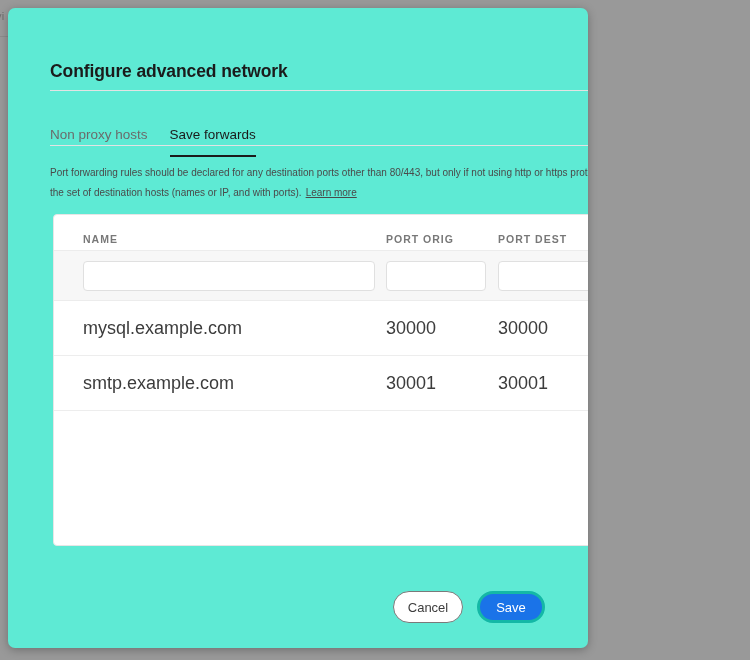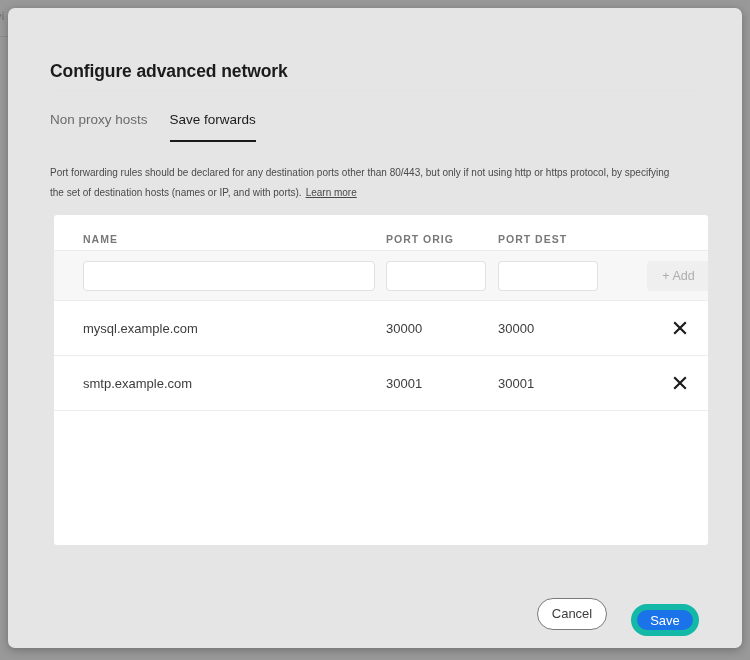--- a/index.html
+++ b/index.html
@@ -23,22 +23,22 @@
   }
   .backdrop-rule {
     position: absolute;
     left: 0; top: 36px; width: 10px; height: 1px;
     background: #8c8c8c;
   }
 
   .dialog {
     position: absolute;
     left: 8px; top: 8px;
-    width: 734px; height: 640px;
-    background: #e5e5e5;
+    width: 580px; height: 640px;
+    background: #5eead4;
     border-radius: 7px;
     box-shadow: 0 2px 10px rgba(0,0,0,0.28);
     overflow: hidden;
   }
 
   .dialog-title {
     position: absolute;
     left: 42px; top: 53px;
     font-size: 17.5px;
     font-weight: bold;
@@ -48,21 +48,21 @@
   .divider-title {
     position: absolute;
     left: 42px; top: 82px;
     width: 650px; height: 1px;
     background: #e3e3e3;
   }
 
   
   .tabs {
     position: absolute;
-    left: 42px; top: 104px;
+    left: 42px; top: 119px;
     display: flex;
     align-items: flex-end;
   }
   .tab {
     font-size: 13.5px;
     color: #6b6b6b;
     padding: 0 0 15px 0;
     cursor: pointer;
     position: relative;
     white-space: nowrap;
@@ -166,64 +166,62 @@
     justify-content: center;
     gap: 4px;
   }
 
   .data-row {
     height: 55px;
     padding-left: 29px;
     border-bottom: 1px solid #ededed;
   }
   .td {
-    font-size: 13px;
+    font-size: 18px;
     color: #3c3c3c;
   }
   .delete-cell {
     display: flex;
     justify-content: flex-start;
     padding-left: 33px;
   }
   .delete-icon {
     width: 18px; height: 18px;
     cursor: pointer;
     display: block;
   }
 
   
   .footer {
     position: absolute;
     right: 43px; top: 583px;
     display: flex;
-    align-items: center;
-    gap: 24px;
+    gap: 14px;
   }
   .btn {
     font-family: "Liberation Sans", sans-serif;
     font-size: 13px;
     border-radius: 20px;
     cursor: pointer;
     height: 32px;
     display: flex;
     align-items: center;
     justify-content: center;
   }
   .btn-cancel {
     width: 70px;
     background: #ffffff;
     border: 1px solid #7a7a7a;
     color: #3c3c3c;
   }
   .btn-save {
     width: 68px;
     background: #1a73e8;
-    border: 6px solid #14b8a6;
+    border: 3px solid #14b8a6;
     color: #ffffff;
-    margin-top: 13px;
   }
 </style>
 </head>
 <body>
 
 <div class="backdrop-text">vi</div>
 <div class="backdrop-rule"></div>
 
 <div class="dialog">
 

